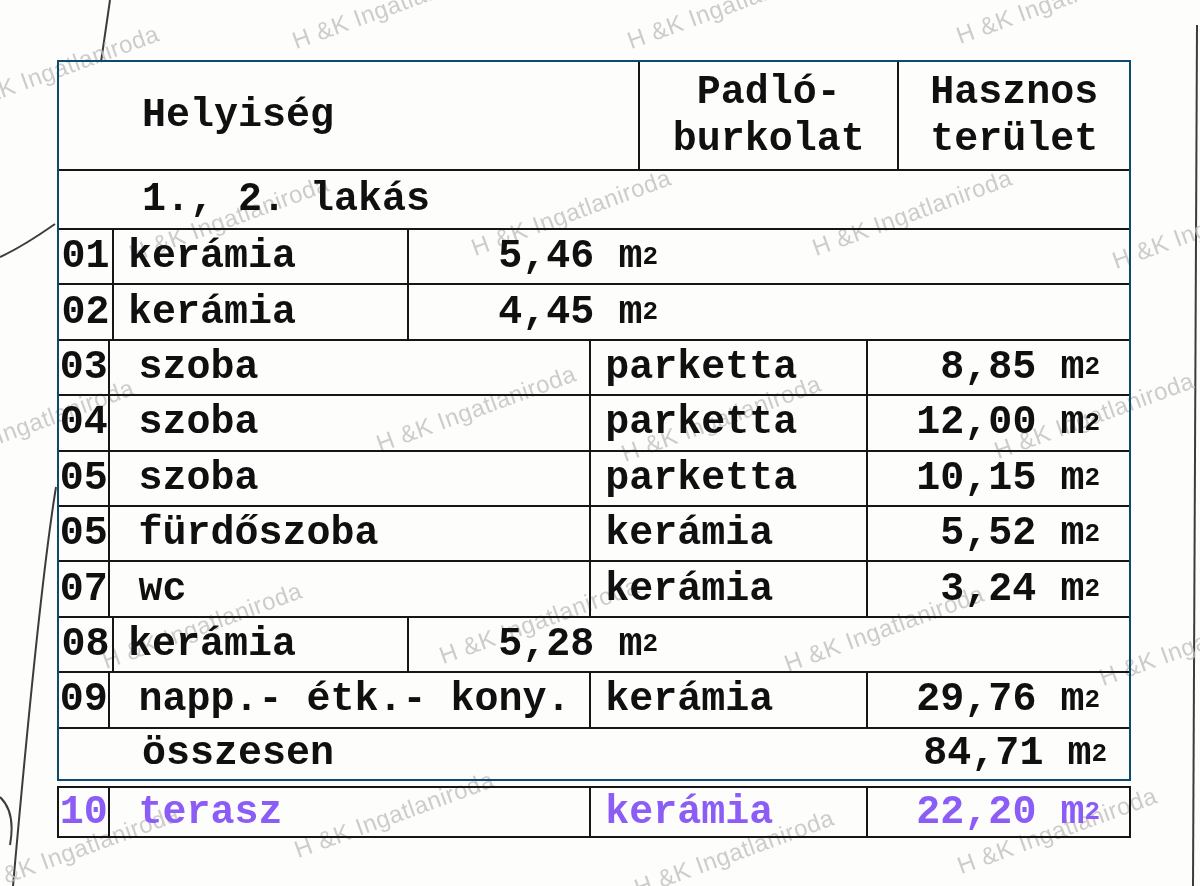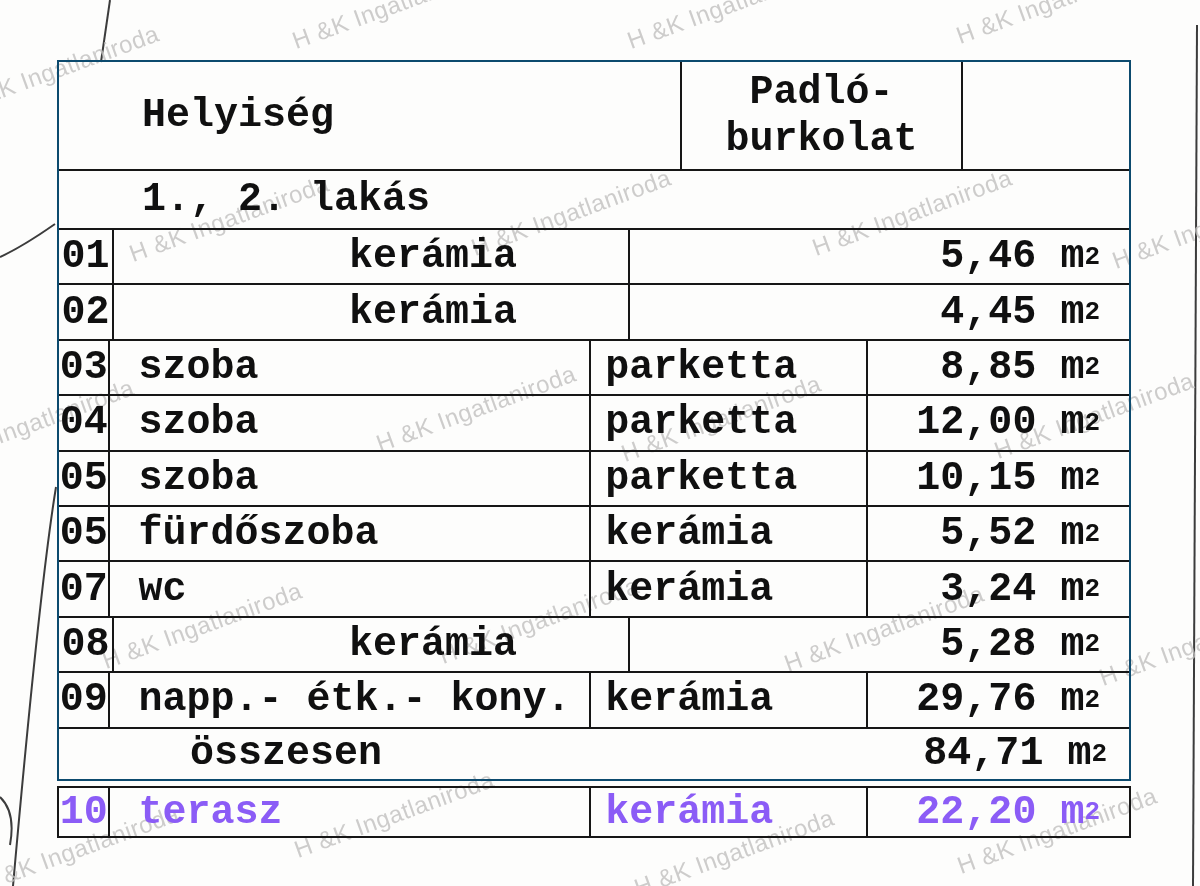--- a/index.html
+++ b/index.html
@@ -29,22 +29,22 @@
     position:absolute;left:57px;top:786px;width:1070px;z-index:3;
     border:2px solid #161616;
     color:#8b5cf6;font-weight:bold;font-size:40px;
   }
   .row{display:flex;align-items:stretch;}
   .row.bb{border-bottom:2px solid #161616;}
   .cell{display:flex;align-items:center;box-sizing:content-box;}
   .br{border-right:2px solid #161616;}
   .h-row{height:107px;}
   .sec-row{height:57px;}
-  .data-row{height:53.4px;justify-content:space-between;}
-  .total-row{height:50px;padding-left:48px;}
+  .data-row{height:53.4px;}
+  .total-row{height:50px;}
   .terasz-row{height:48px;}
   .c-head1{width:538px;padding-left:83px;}
   .c-head2{width:279px;flex-direction:column;justify-content:center;text-align:center;line-height:47px;}
   .c-head3{width:249px;flex-direction:column;justify-content:center;text-align:center;line-height:47px;}
   .c-num{width:53px;justify-content:center;}
   .c-name{width:483px;padding-left:28px;}
   .c-floor{width:279px;padding-left:14px;}
   .c-area{width:249px;justify-content:flex-end;padding-right:29px;}
   .c-full{width:987px;padding-left:83px;}
   .c-full-area{flex:1;justify-content:flex-end;padding-right:22px;}
@@ -86,20 +86,24 @@
       <span class="wm" style="left: 963px; top: 880px; color: rgb(194, 193, 192); opacity: 0.8; transform: rotate(-20deg) translateY(-100%);">H &amp;K Ingatlaniroda</span>
     </div>
 
   <div class="tbl-main">
 
     <div class="row bb h-row">
       <div class="cell c-head1 br">Helyiség</div>
       <div class="cell c-head2 br">
         <div>Padló-</div>
         <div>burkolat</div>
+      </div>
+      <div class="cell c-head3">
+        <div>Hasznos</div>
+        <div>terület</div>
       </div>
     </div>
 
     <div class="row bb sec-row">
       <div class="cell c-full">1., 2. lakás</div>
     </div>
 
     <div id="data-rows">
     <div class="row bb data-row">
       <div class="cell c-num br">01</div>

